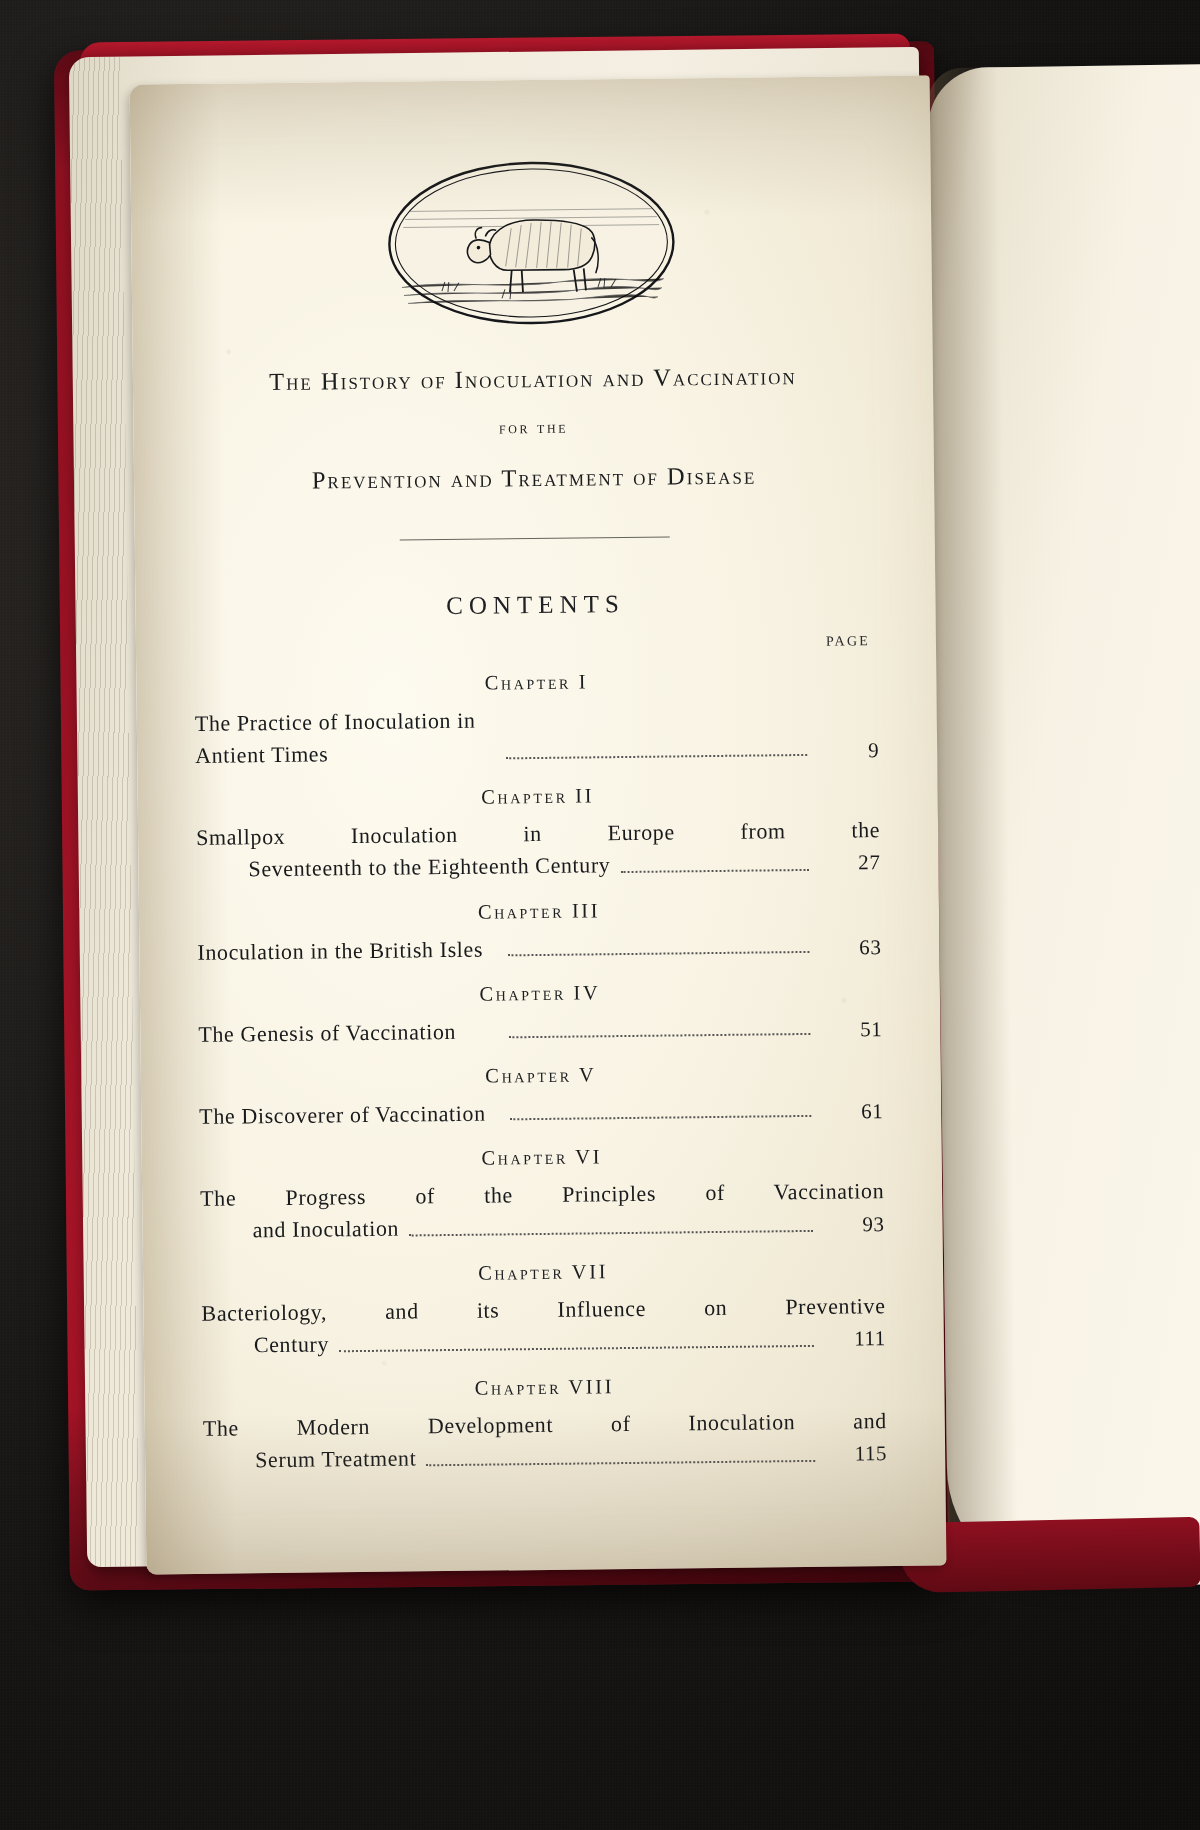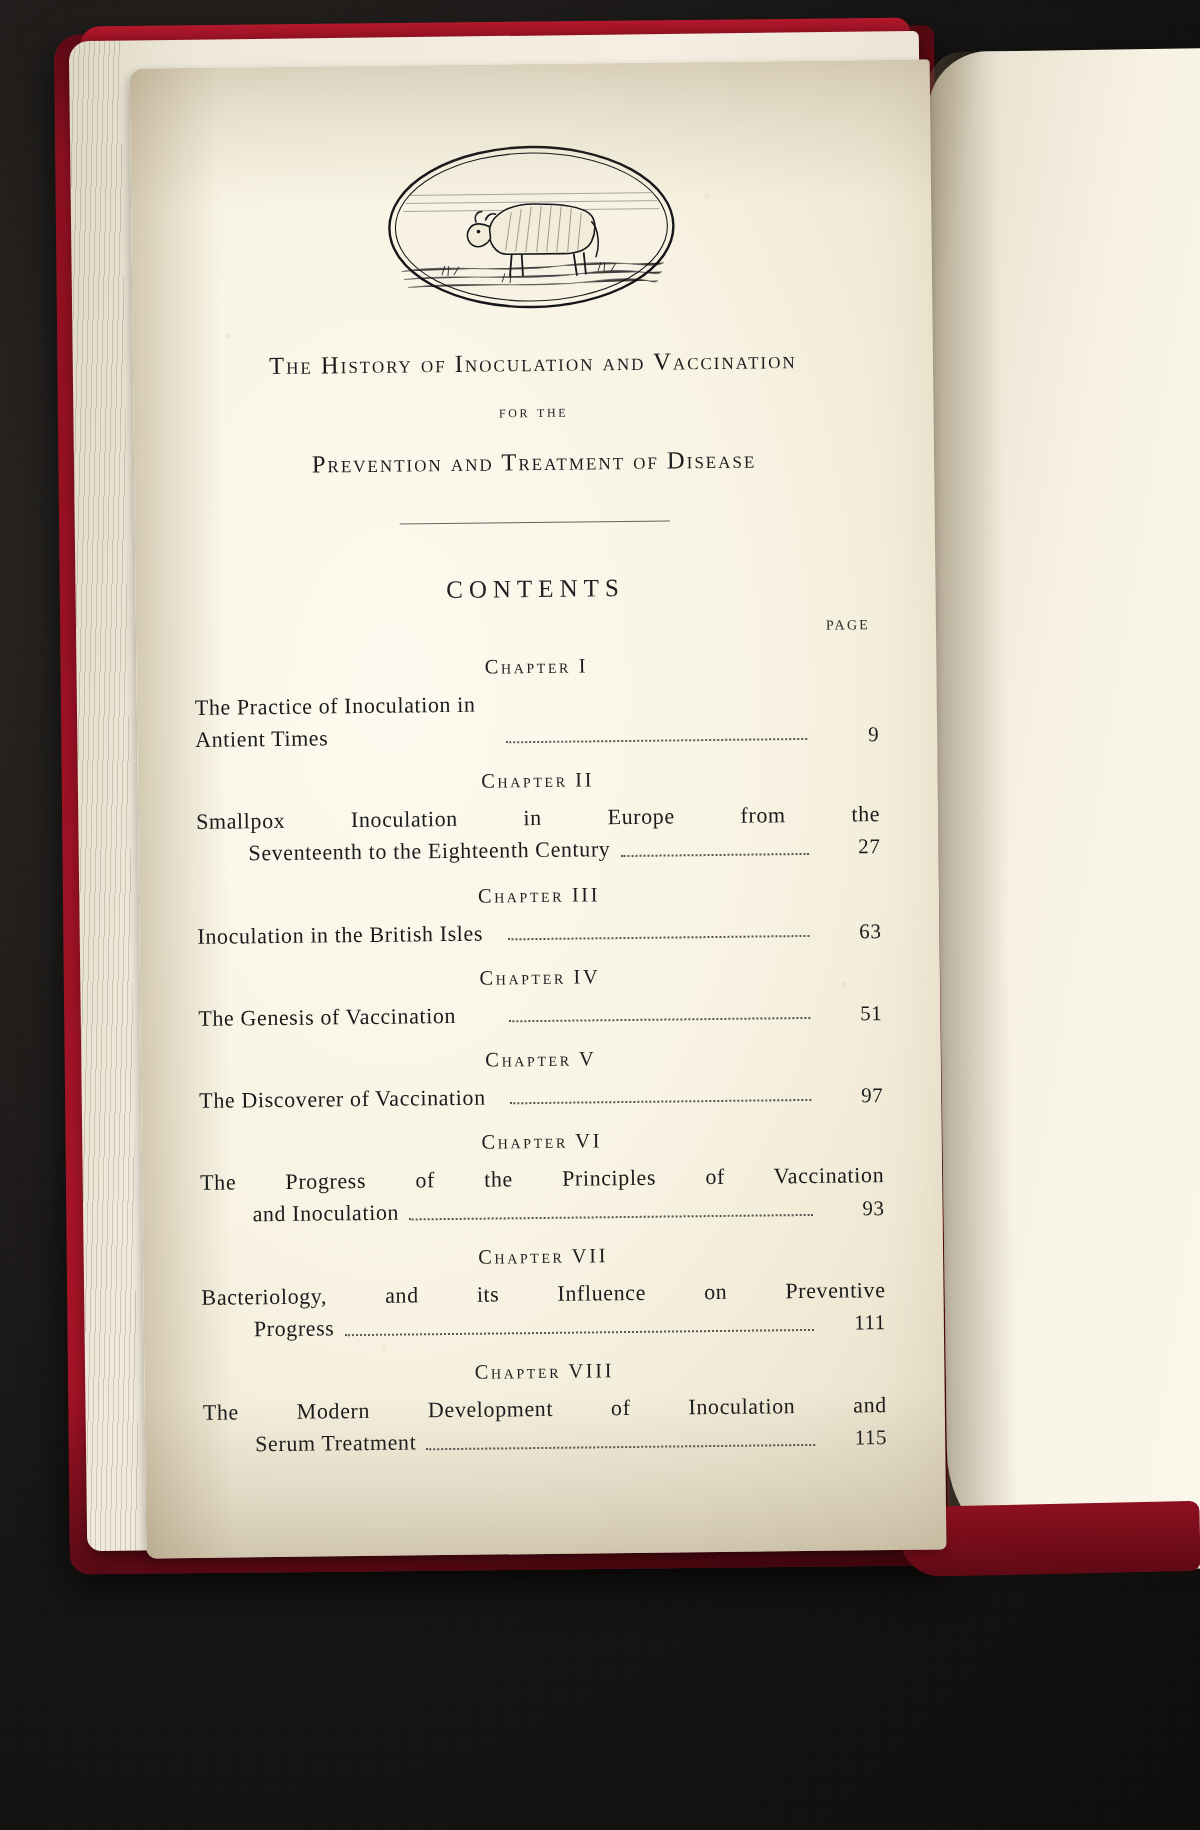--- a/index.html
+++ b/index.html
@@ -29,21 +29,21 @@
     background-image:
       repeating-linear-gradient(0deg, rgba(255,255,255,0.012) 0px, rgba(255,255,255,0.012) 1px, rgba(0,0,0,0) 1px, rgba(0,0,0,0) 3px),
       repeating-linear-gradient(90deg, rgba(255,255,255,0.012) 0px, rgba(255,255,255,0.012) 1px, rgba(0,0,0,0) 1px, rgba(0,0,0,0) 3px);
     opacity: 0.9;
   }
 
   
   .book {
     position: absolute;
     left: 40px;
-    top: 12px;
+    top: 28px;
     width: 1160px;
     height: 1790px;
   }
 
   
   .cover {
     position: absolute;
     left: 22px;
     top: 18px;
     width: 880px;
@@ -418,38 +418,38 @@
         <div class="entry">
           <span class="entry-text">The Genesis of Vaccination</span>
           <span class="leader"></span>
           <span class="entry-num">51</span>
         </div>
 
         <div class="chapter-head">Chapter V</div>
         <div class="entry">
           <span class="entry-text">The Discoverer of Vaccination</span>
           <span class="leader"></span>
-          <span class="entry-num">97</span>
+          <span class="entry-num">61</span>
         </div>
 
         <div class="chapter-head">Chapter VI</div>
         <div class="entry two-line">
           <span class="l1">The Progress of the Principles of Vaccination</span>
           <span class="l2">
             <span>and Inoculation</span>
             <span class="leader"></span>
             <span class="entry-num">93</span>
           </span>
         </div>
 
         <div class="chapter-head">Chapter VII</div>
         <div class="entry two-line">
           <span class="l1">Bacteriology, and its Influence on Preventive</span>
           <span class="l2">
-            <span>Progress</span>
+            <span>Century</span>
             <span class="leader"></span>
             <span class="entry-num">111</span>
           </span>
         </div>
 
         <div class="chapter-head">Chapter VIII</div>
         <div class="entry two-line">
           <span class="l1">The Modern Development of Inoculation and</span>
           <span class="l2">
             <span>Serum Treatment</span>

